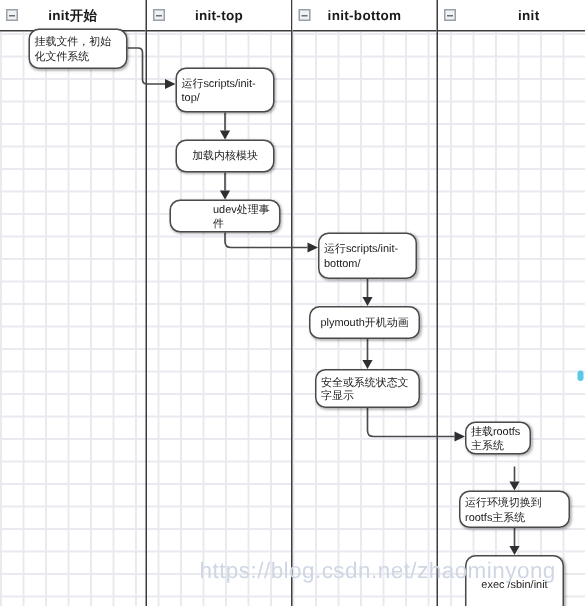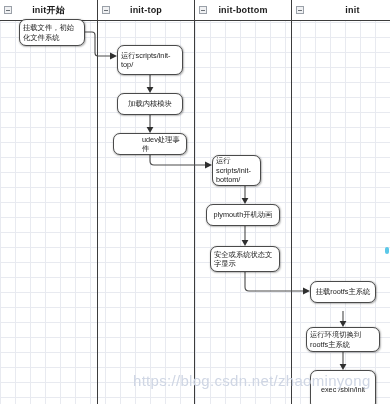--- a/index.html
+++ b/index.html
@@ -165,33 +165,33 @@
   </div>
 
   <div class="node" style="left:117px;top:93px;width:66px;height:22px;">
     <span>加载内核模块</span>
   </div>
 
   <div class="node" style="left:113px;top:133px;width:74px;height:22px;padding-left:28px;">
     <span>udev处理事件</span>
   </div>
 
-  <div class="node" style="left:212px;top:155px;width:49px;height:31px;">
+  <div class="node" style="left:212px;top:155px;width:66px;height:31px;">
     <span>运行scripts/init-bottom/</span>
   </div>
 
   <div class="node" style="left:206px;top:204px;width:74px;height:22px;">
     <span>plymouth开机动画</span>
   </div>
 
   <div class="node" style="left:210px;top:246px;width:70px;height:26px;">
     <span>安全或系统状态文字显示</span>
   </div>
 
-  <div class="node" style="left:310px;top:281px;width:66px;height:22px;">
+  <div class="node" style="left:310px;top:281px;width:44px;height:22px;">
     <span>挂载rootfs主系统</span>
   </div>
 
   <div class="node" style="left:306px;top:327px;width:74px;height:25px;">
     <span>运行环境切换到rootfs主系统</span>
   </div>
 
   <div class="node" style="left:310px;top:370px;width:66px;height:40px;">
     <span>exec  /sbin/init</span>
   </div>

